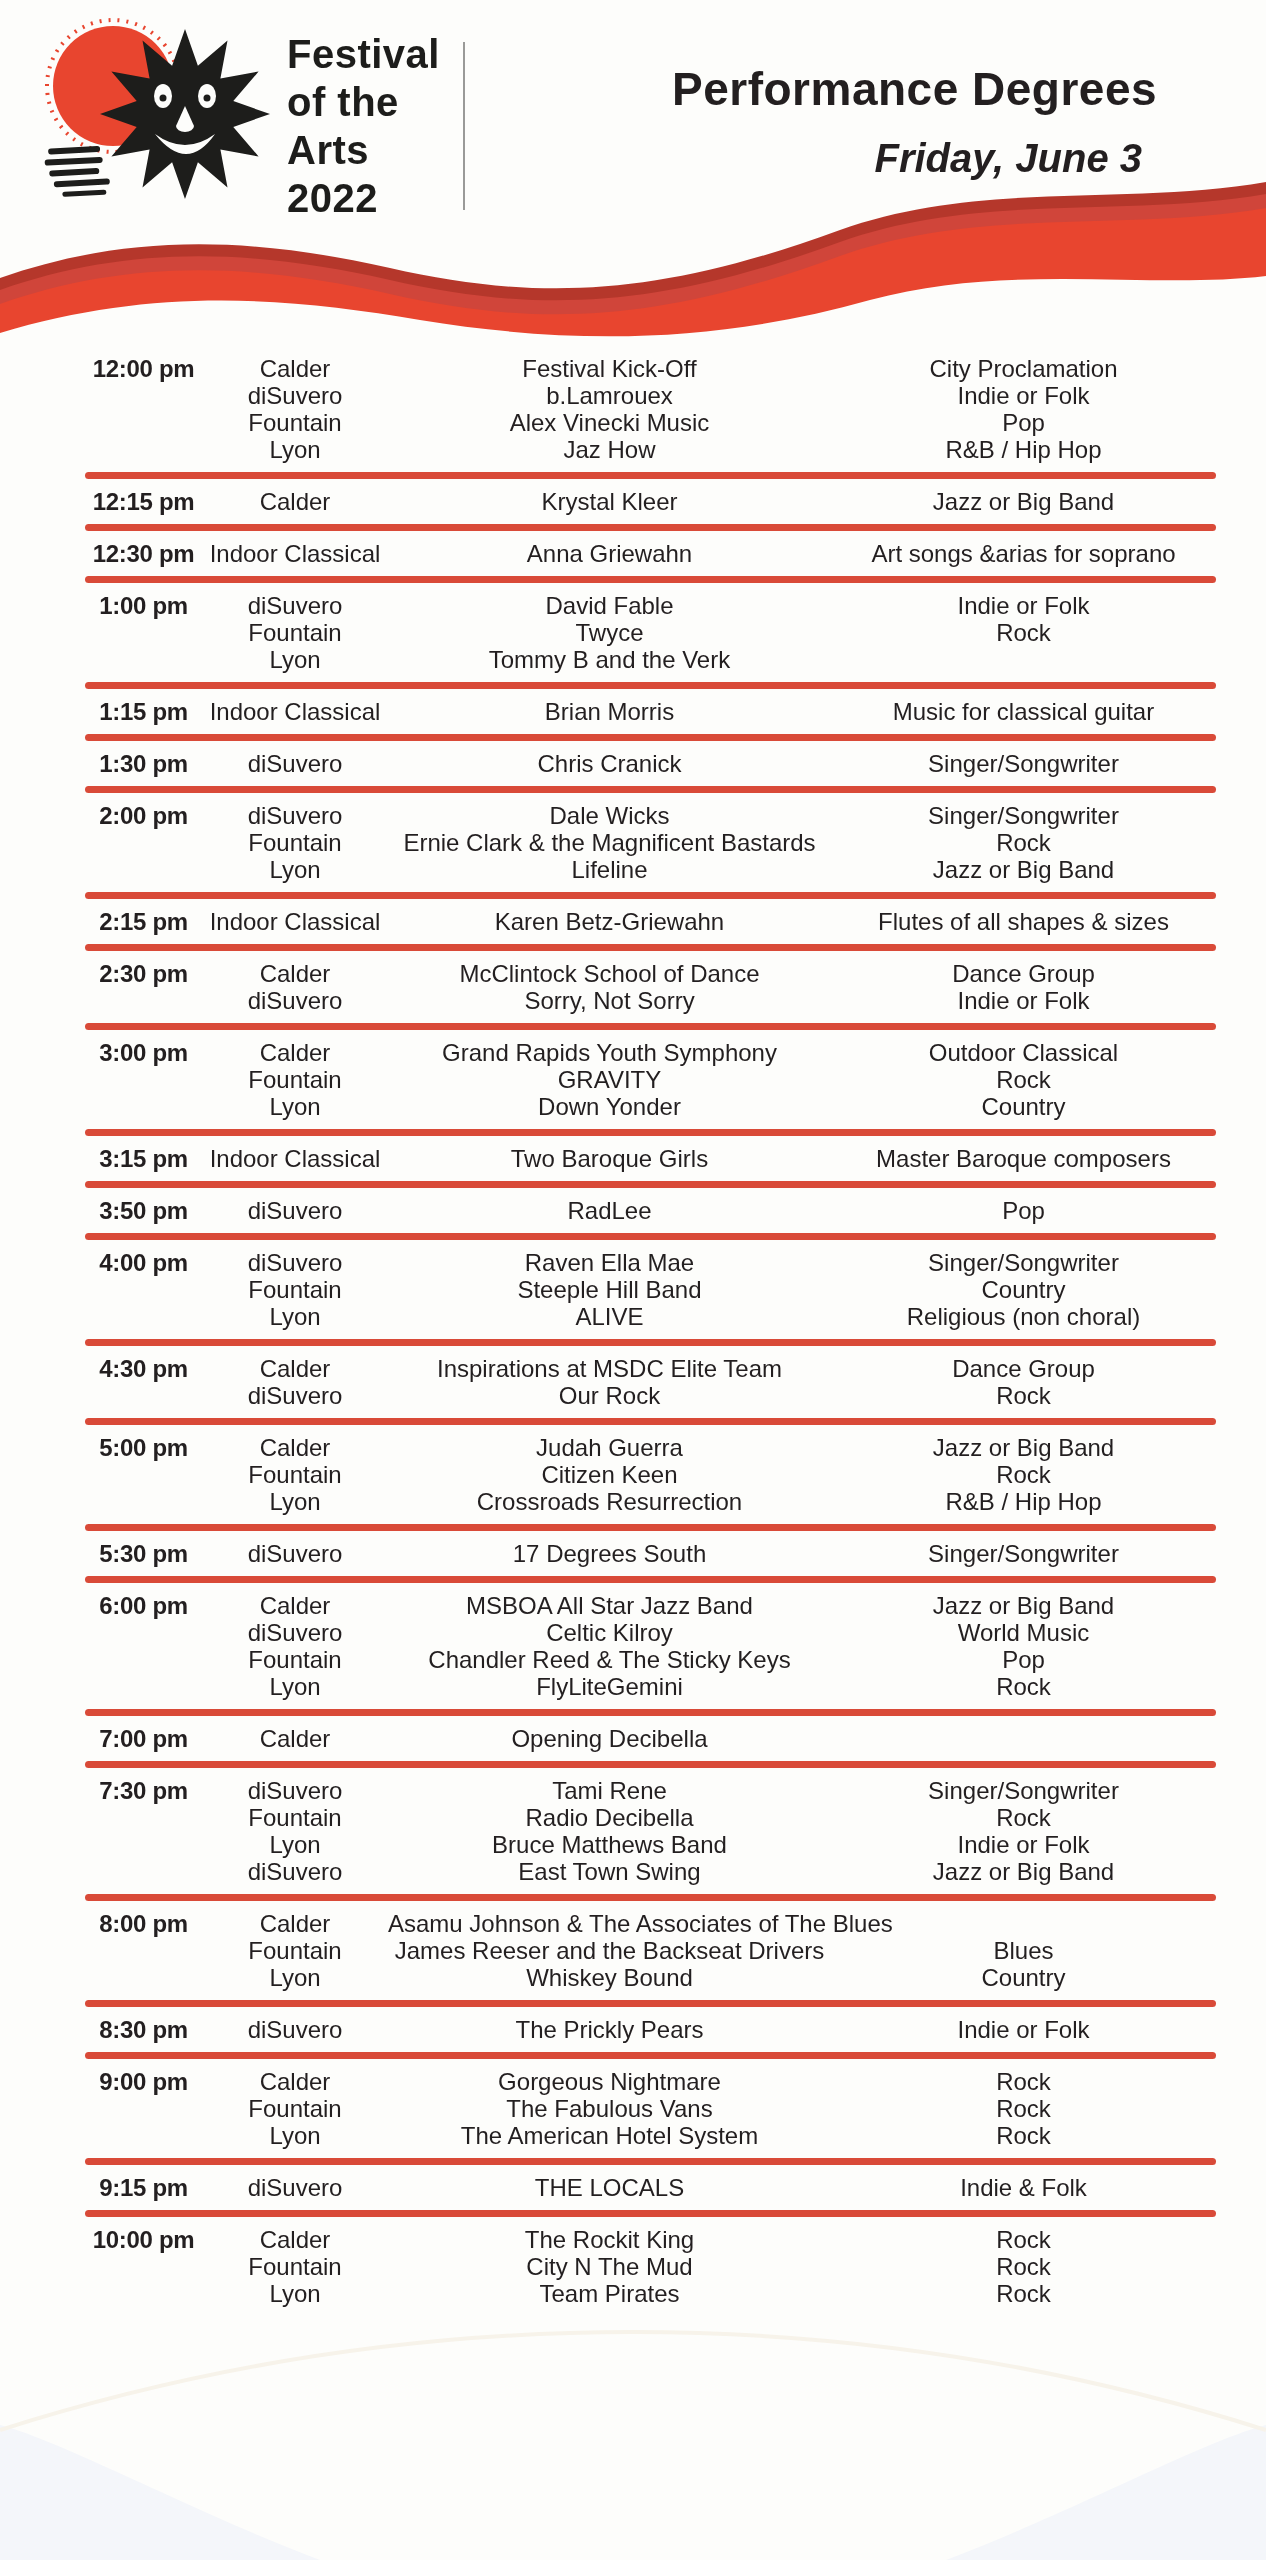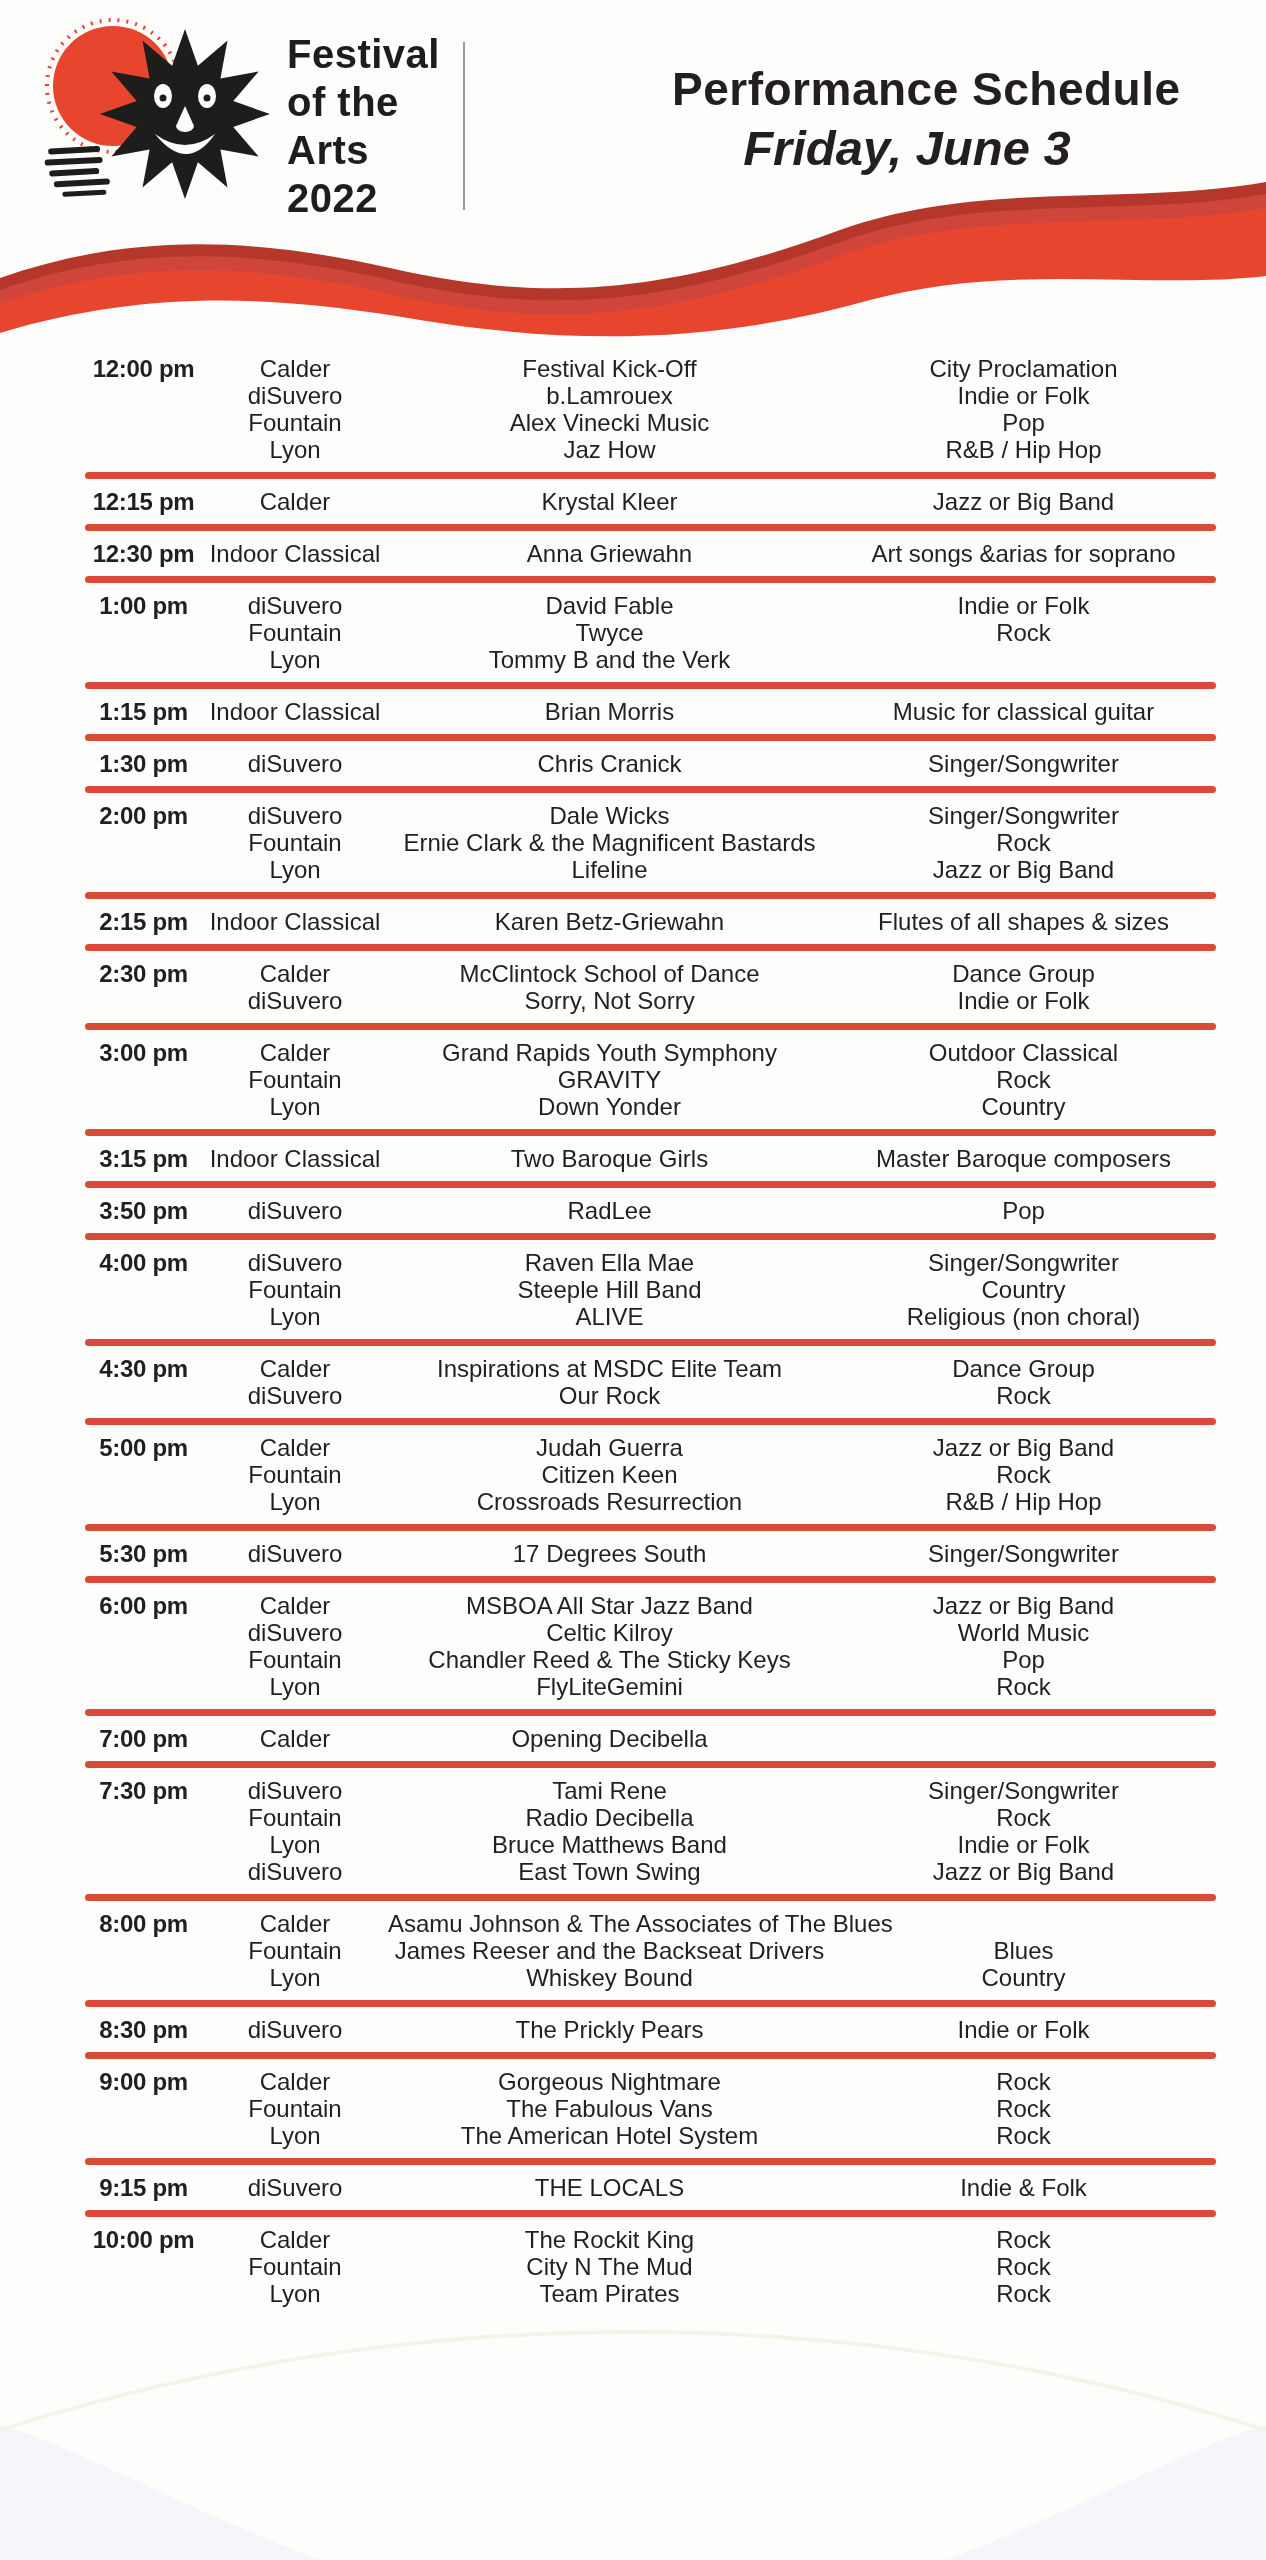--- a/index.html
+++ b/index.html
@@ -15,21 +15,21 @@
   .header{position:relative;height:340px;}
   .logo-mark{position:absolute;left:35px;top:14px;width:260px;height:200px;}
   .logo-text{
     position:absolute;left:287px;top:30px;
     font-size:40px;line-height:48px;font-weight:700;letter-spacing:.5px;color:#1d1d1b;
   }
   .v-divider{position:absolute;left:463px;top:42px;width:2px;height:168px;background:#9a9a98;}
   .badge{position:absolute;left:488px;top:30px;width:160px;height:165px;}
   .title-block{position:absolute;left:672px;top:62px;width:470px;text-align:center;}
   .title{font-size:46px;font-weight:700;letter-spacing:.5px;white-space:nowrap;}
-  .subtitle{font-size:49px;font-weight:700;font-style:italic;margin-top:4px;white-space:nowrap;}
+  .subtitle{font-size:40px;font-weight:700;font-style:italic;margin-top:20px;white-space:nowrap;text-align:right;}
   .wave{position:absolute;left:0;top:178px;width:1266px;height:175px;}
   
   .schedule{position:relative;margin-top:6px;padding:0 50px 0 85px;text-align:center;}
   .block{padding:9px 0;}
   .row{display:grid;grid-template-columns:117px 186px 443px 1fr;align-items:baseline;}
   .cell{font-size:24px;line-height:27px;white-space:nowrap;overflow:visible;}
   .time{font-weight:700;letter-spacing:-.3px;}
   .sep{height:7px;background:#d94a38;border-radius:4px;}
   
   .bottom-wave{position:absolute;left:0;bottom:0;width:1266px;height:230px;}
@@ -65,21 +65,21 @@
     <div>Festival</div>
     <div>of the</div>
     <div>Arts</div>
     <div>2022</div>
   </div>
 
   <div class="v-divider"></div>
 
 
   <div class="title-block">
-    <div class="title">Performance Schedule</div>
+    <div class="title">Performance Degrees</div>
     <div class="subtitle">Friday, June 3</div>
   </div>
 
   <div class="wave">
     <svg width="1266" height="175" viewBox="0 0 1266 175" preserveAspectRatio="none">
       <path d="M0,100 C120,58 240,56 390,90 C540,124 660,118 840,52 C980,2 1130,28 1266,4 L1266,175 L0,175 Z" fill="#b5372b"></path>
       <path d="M0,112 C120,70 240,68 390,102 C540,136 660,130 840,64 C980,14 1130,40 1266,16 L1266,175 L0,175 Z" fill="#d0453a"></path>
       <path d="M0,126 C120,84 240,82 390,116 C540,150 660,144 840,78 C980,28 1130,54 1266,30 L1266,175 L0,175 Z" fill="#e8452f"></path>
       <path d="M0,175 L0,155 C150,110 280,118 420,142 C580,168 720,164 870,122 C1010,84 1150,112 1266,98 L1266,175 Z" fill="#fdfdfb"></path>
     </svg>

